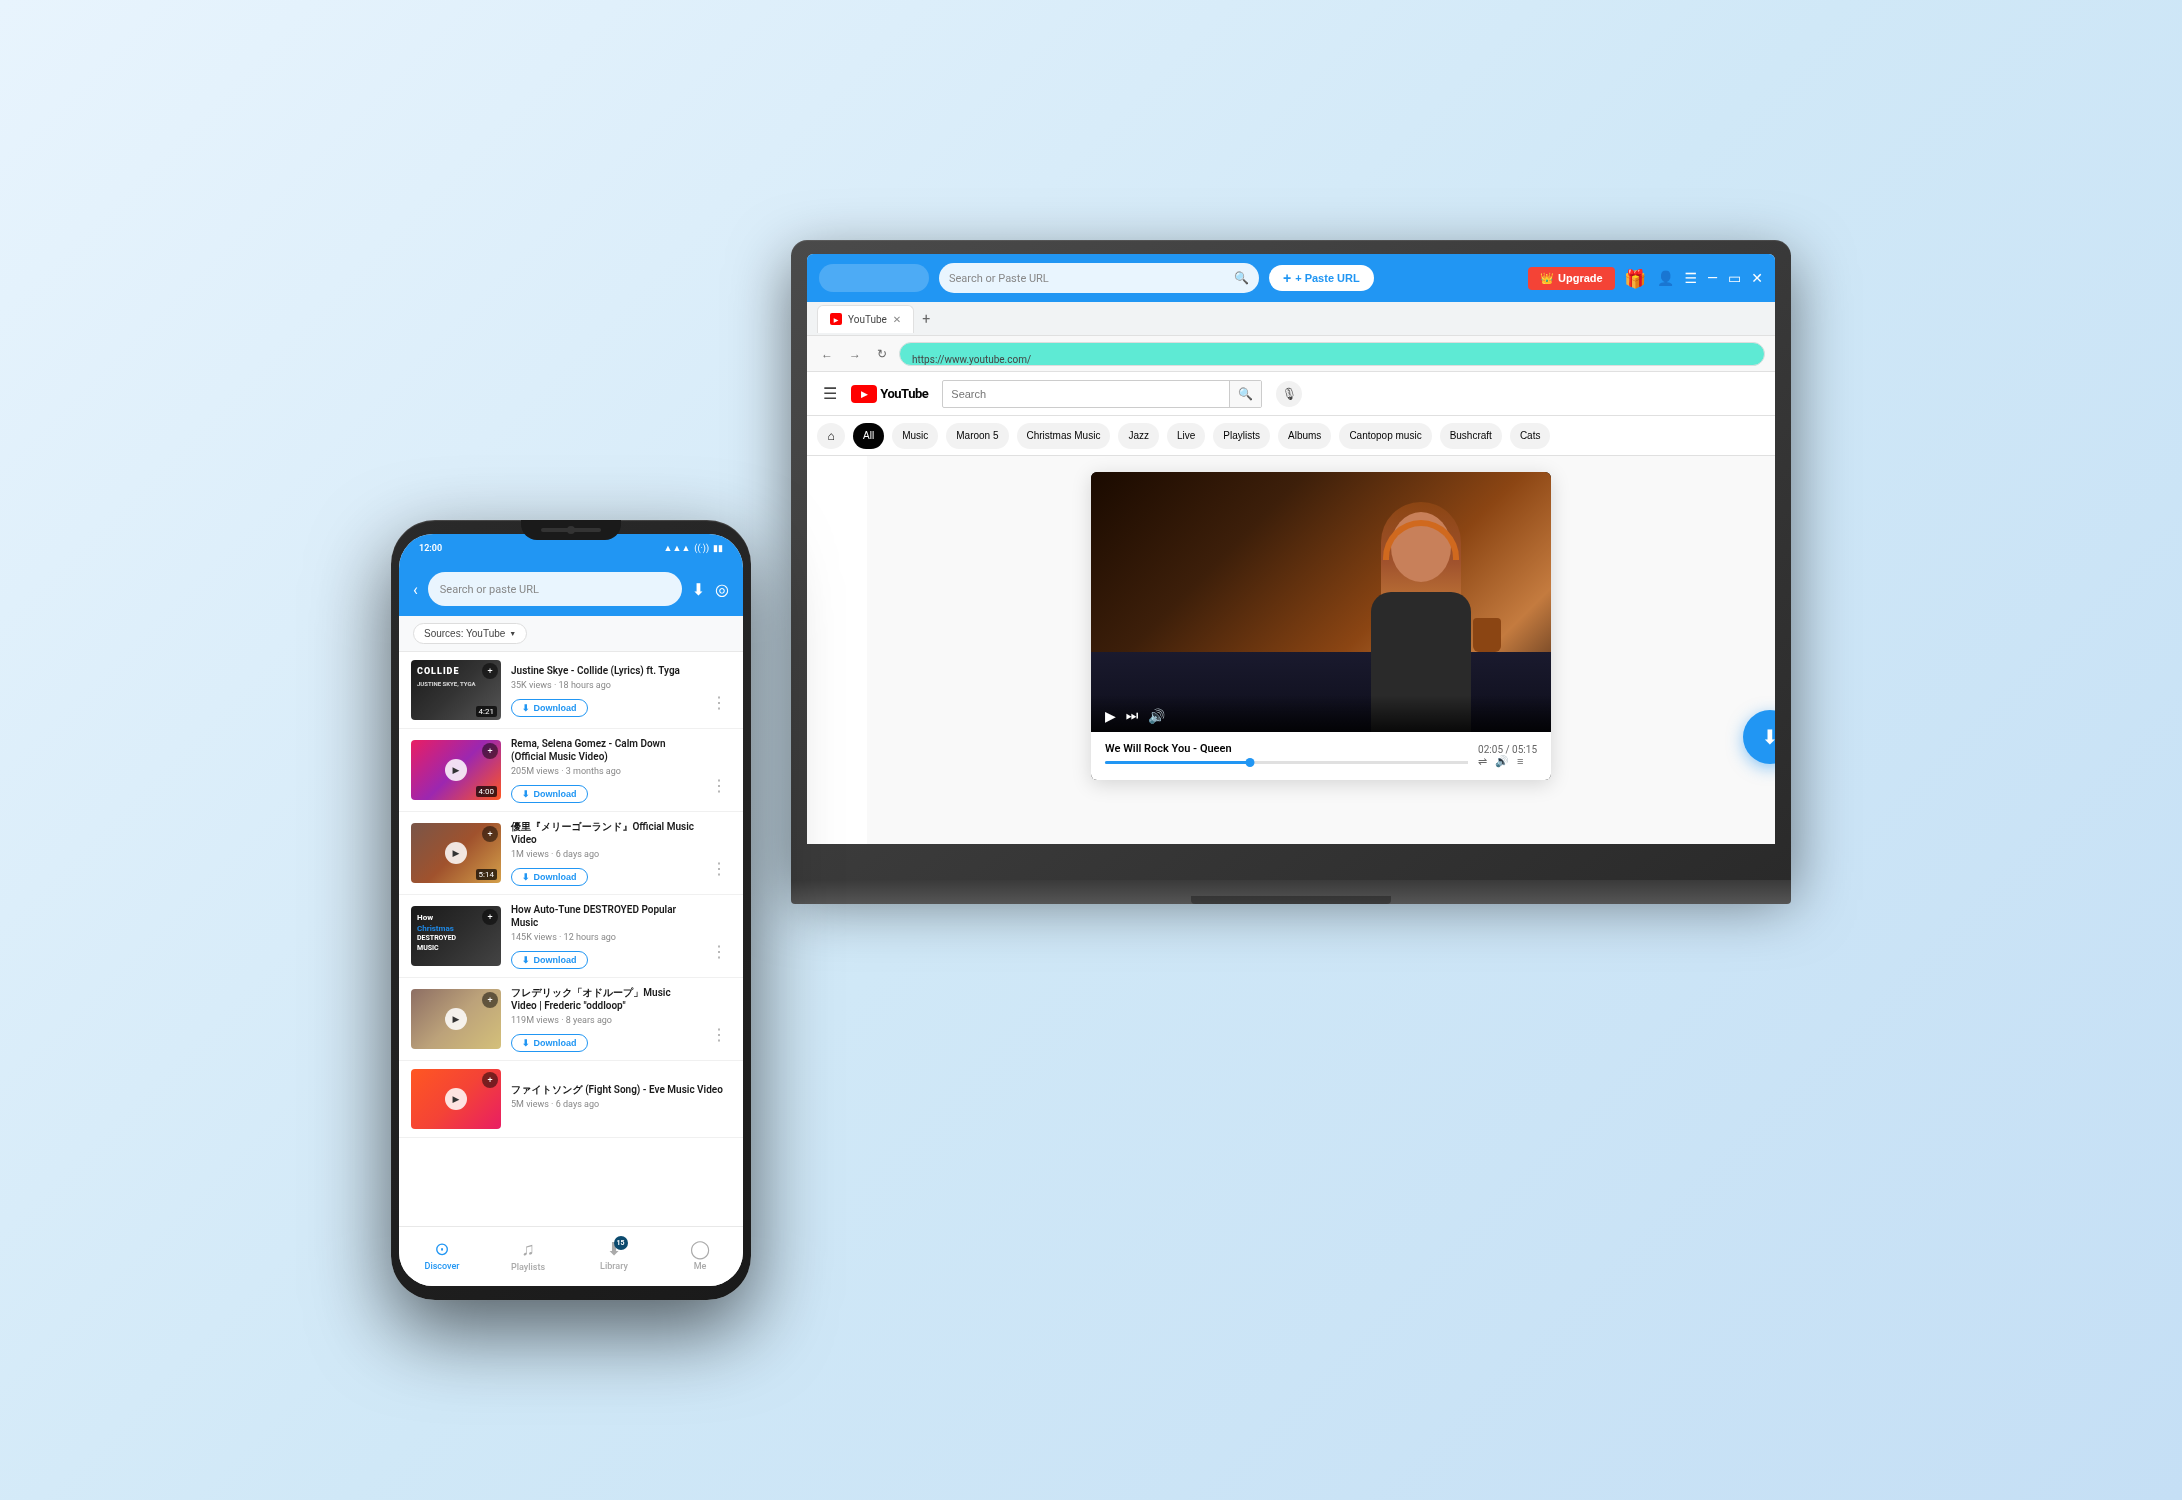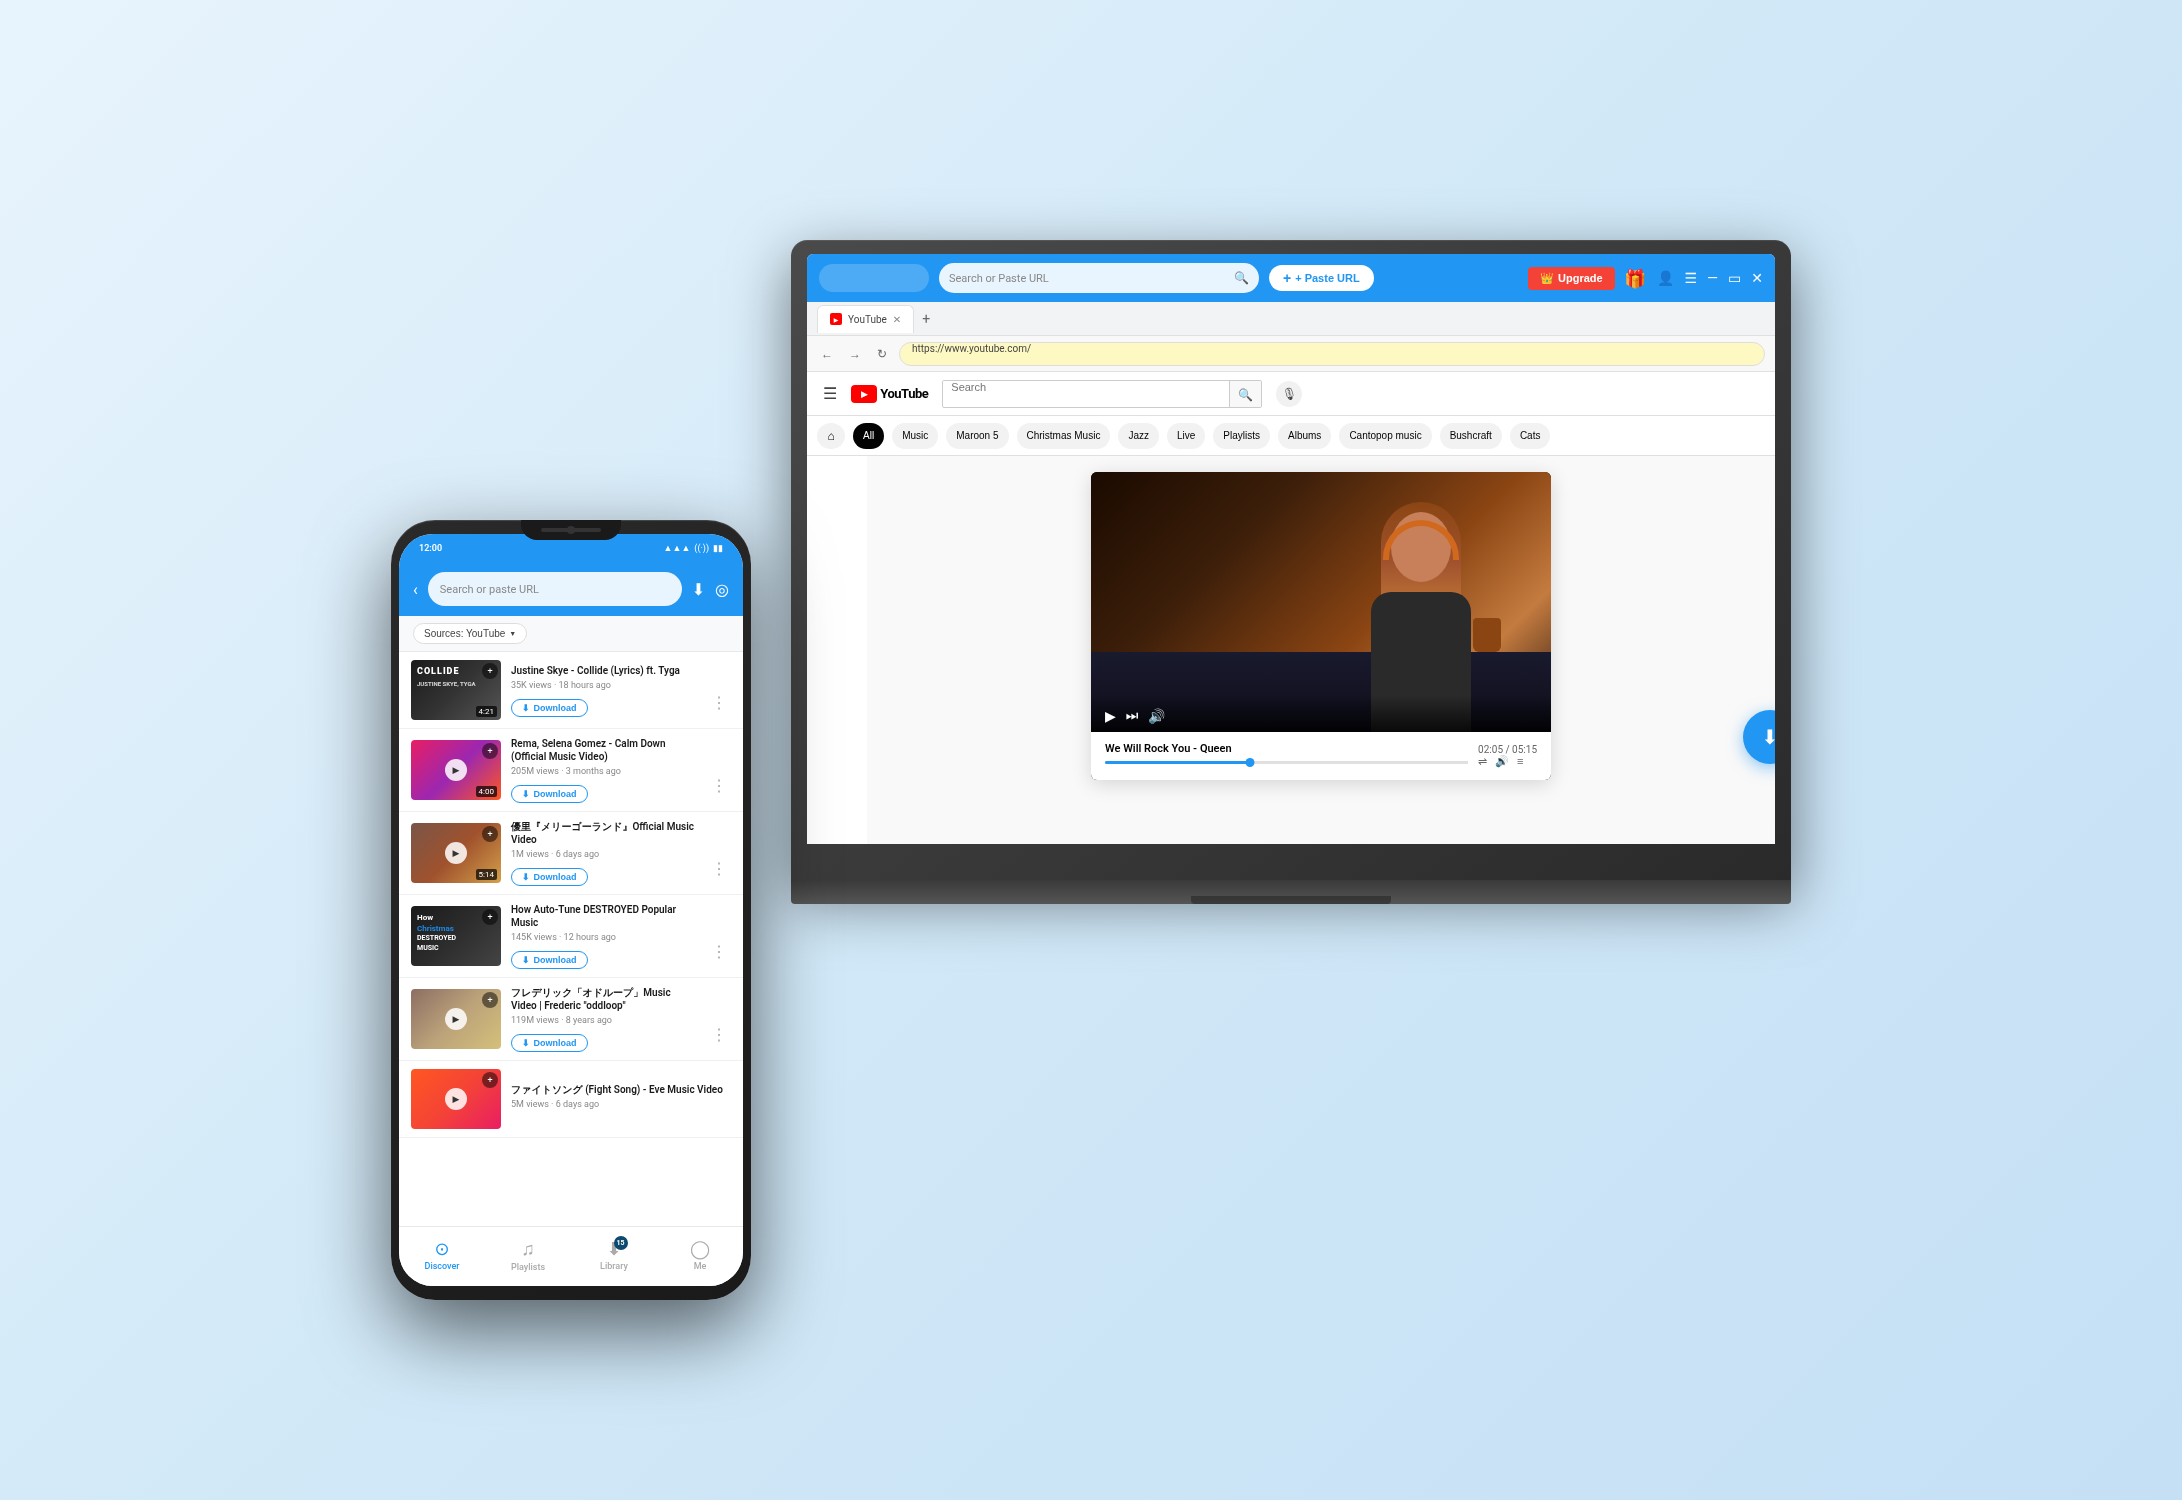--- a/index.html
+++ b/index.html
@@ -222,28 +222,28 @@
     }
     .nav-btn {
       color: #666;
       font-size: 12px;
       cursor: pointer;
       padding: 2px 4px;
     }
     .address-bar {
       flex: 1;
       height: 24px;
-      background: #fef9c3;
+      background: #5eead4;
       border: 1px solid #ddd;
       border-radius: 12px;
       padding: 0 12px;
       font-size: 10px;
       color: #444;
       display: flex;
-      align-items: flex-start;
+      align-items: flex-end;
     }
 
     
     .yt-page {
       flex: 1;
       overflow: hidden;
       display: flex;
       flex-direction: column;
     }
     .yt-header {
@@ -286,21 +286,21 @@
       color: #030303;
       letter-spacing: -0.5px;
     }
     .yt-search-bar {
       flex: 1;
       max-width: 320px;
       height: 28px;
       border: 1px solid #ccc;
       border-radius: 2px;
       display: flex;
-      align-items: flex-start;
+      align-items: center;
       overflow: hidden;
       gap: 46px;
     }
     .yt-search-input {
       flex: 1;
       padding: 0 8px;
       font-size: 11px;
       border: none;
       outline: none;
       color: #444;

